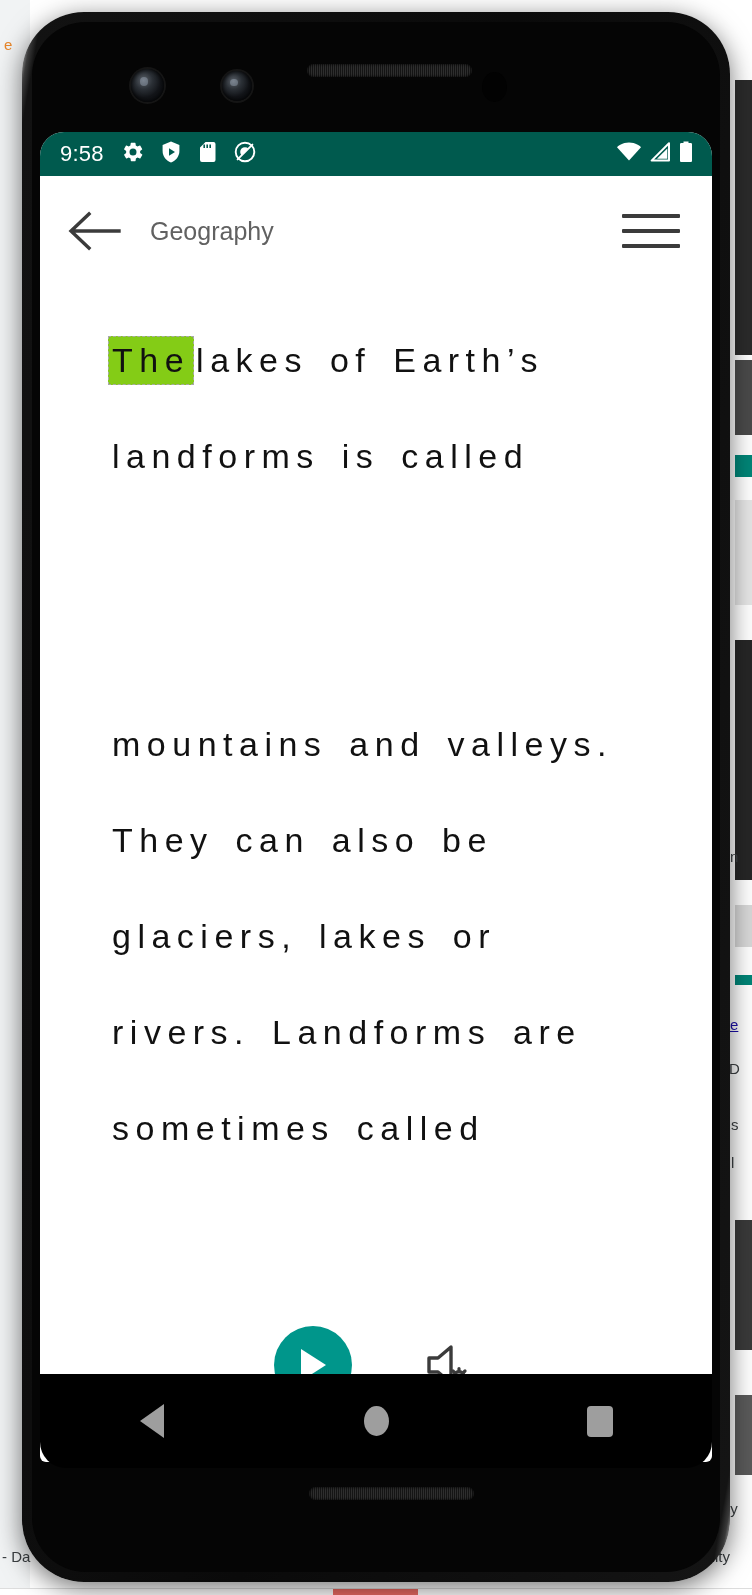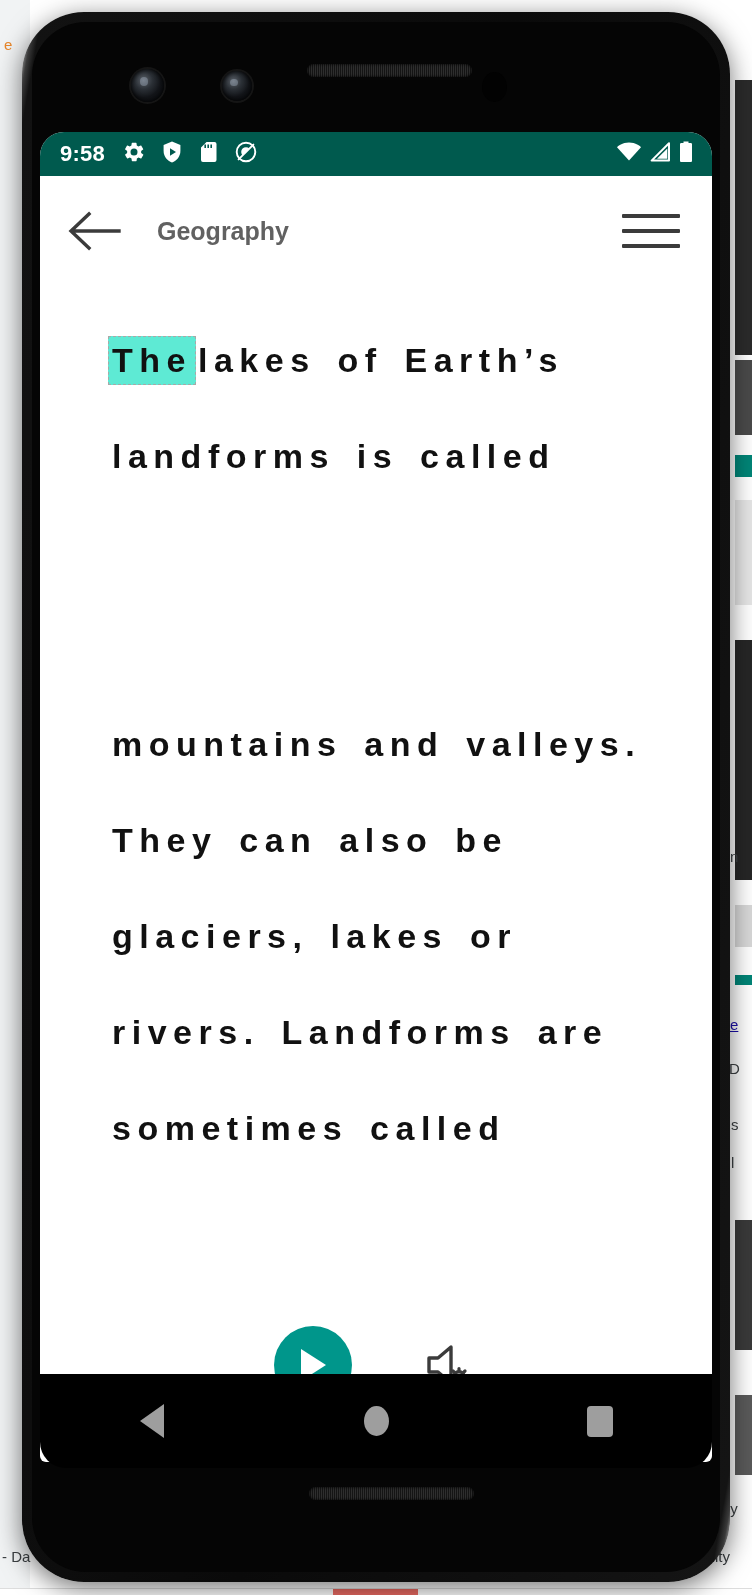--- a/index.html
+++ b/index.html
@@ -76,21 +76,20 @@
     width: 708px;
     height: 1570px;
     border-radius: 62px;
     background:
       linear-gradient(100deg,
         #0d0d0d 0px, #4a4a4a 4px, #8e8e8e 8px, #3a3a3a 13px,
         #121212 20px, #0a0a0a 50%, #141414 calc(100% - 20px),
         #3a3a3a calc(100% - 13px), #9a9a9a calc(100% - 8px),
         #4a4a4a calc(100% - 4px), #0d0d0d 100%);
     box-shadow: 0 6px 26px rgba(0,0,0,0.55);
-    font-weight: bold;
   }
   #phone-inner {
     position: absolute;
     left: 10px; top: 10px;
     width: 688px; height: 1550px;
     border-radius: 54px;
     background: #050505;
     overflow: hidden;
   }
 
@@ -174,21 +173,20 @@
   .sb-icon { display: block; }
 
   
   #app-bar {
     height: 110px;
     background: #ffffff;
     display: flex;
     align-items: center;
     padding: 0 28px 0 24px;
     flex: 0 0 auto;
-    gap: 7px;
   }
   #back-button {
     width: 62px; height: 62px;
     display: flex; align-items: center; justify-content: center;
     cursor: pointer;
   }
   #app-title {
     font-size: 25px;
     color: #616161;
     margin-left: 24px;
@@ -218,21 +216,21 @@
     font-size: 34px;
     line-height: 96px;
     letter-spacing: 6.5px;
     color: #111111;
     word-spacing: 6px;
     font-family: "Liberation Sans", sans-serif;
   }
   .word-highlight {
     display: inline-block;
     border: 1.6px dashed #a8a8a8;
-    background: #5eead4;
+    background: #84cc16;
     padding: 1px 3px 2px 3px;
     margin: 0 2px 0 -4px;
     line-height: 44px;
   }
 
   
   #controls {
     flex: 0 0 auto;
     height: 168px;
     display: flex;

